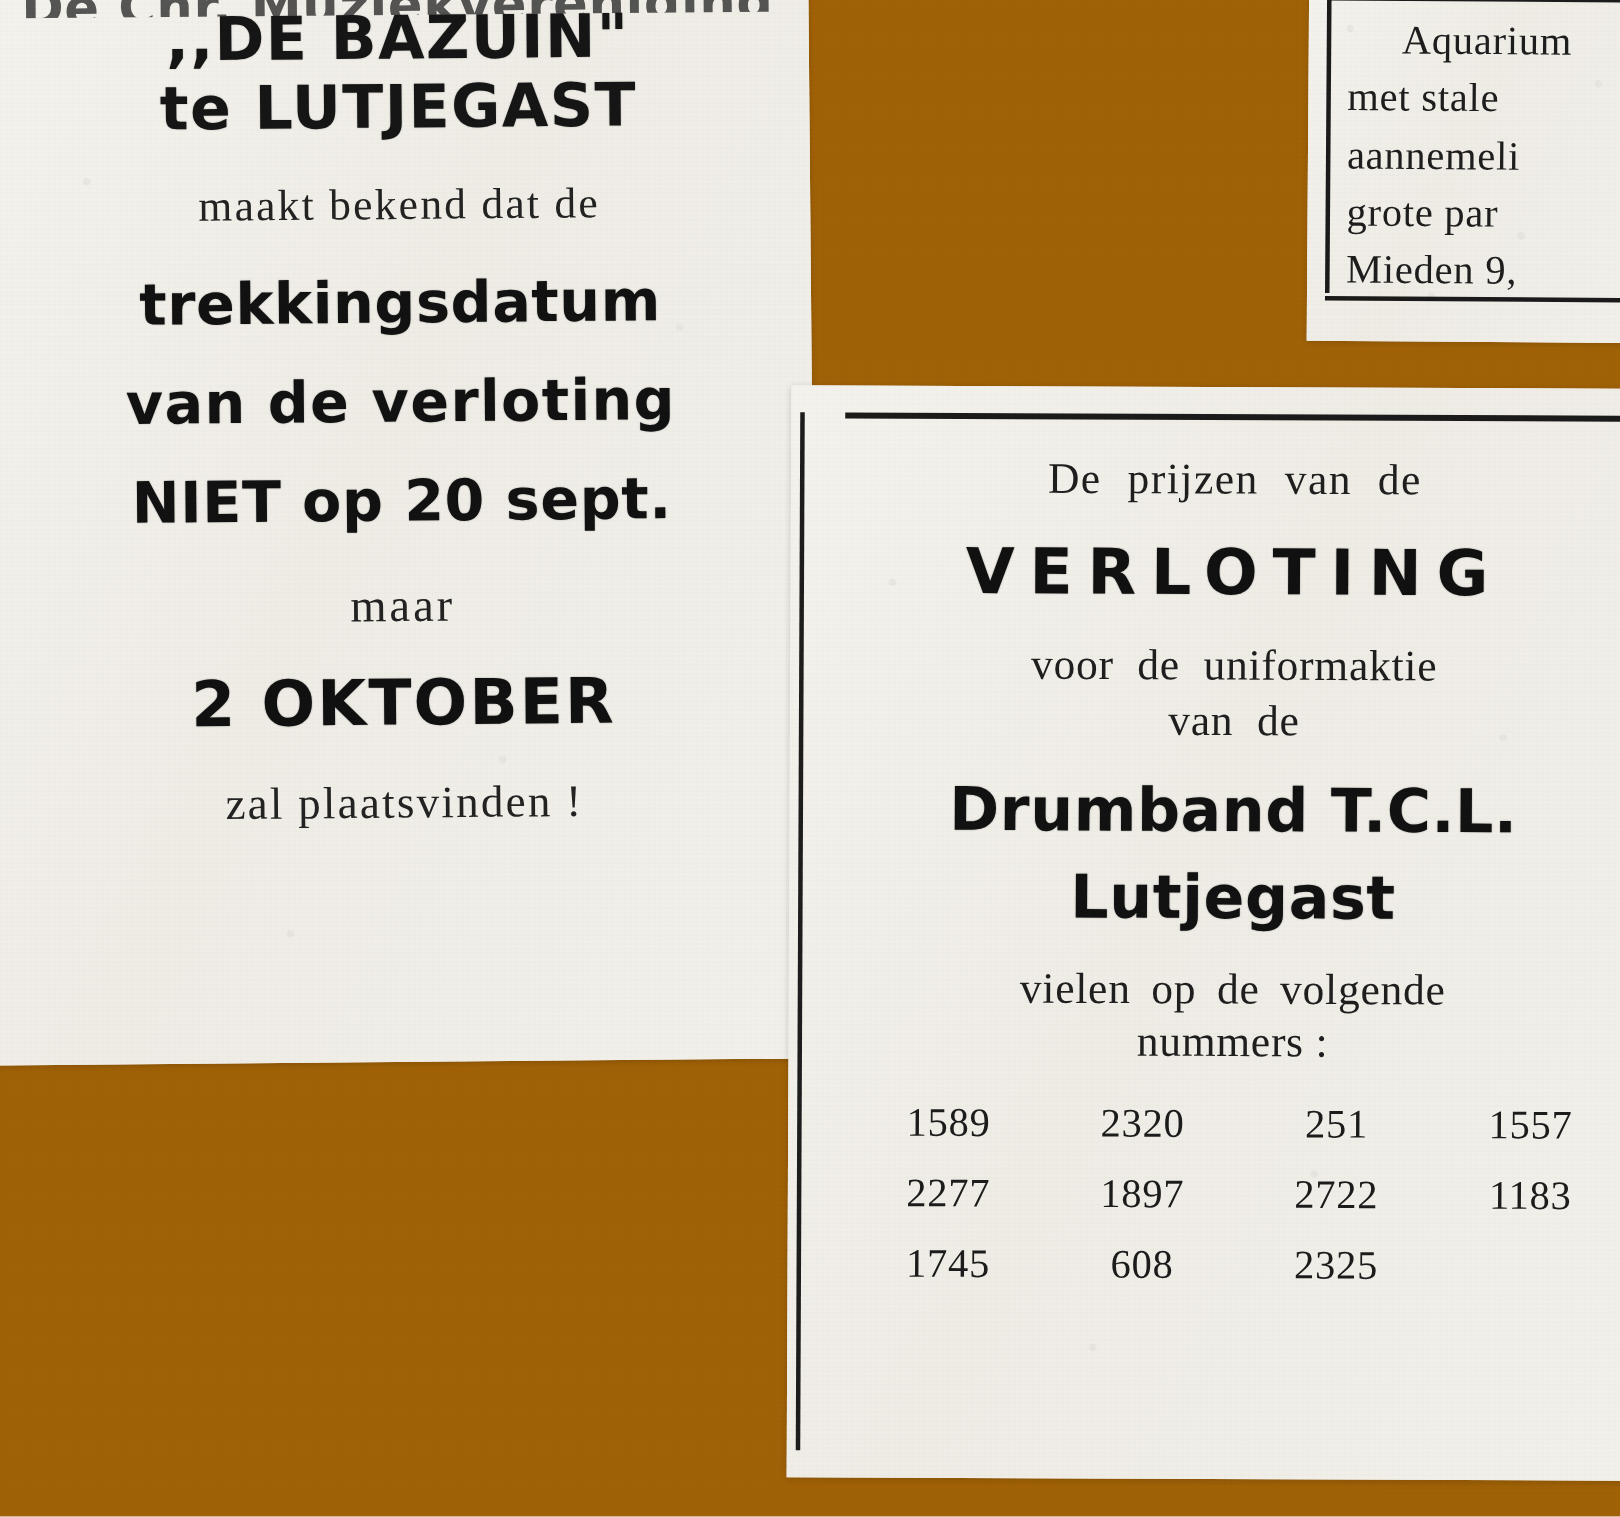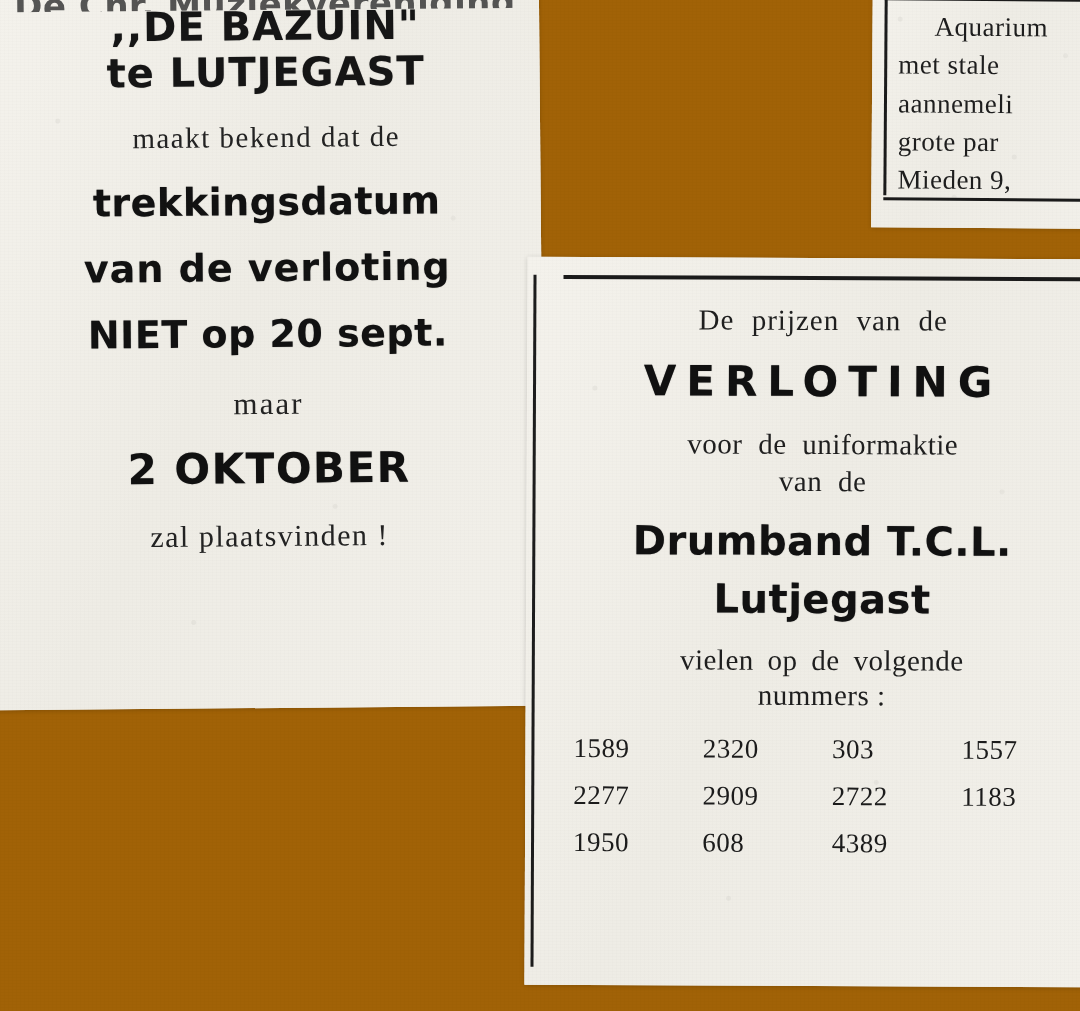--- a/index.html
+++ b/index.html
@@ -285,21 +285,21 @@
     display: flex;
     justify-content: space-between;
     font-size: 27px;
     letter-spacing: 0.5px;
     color: #1c1c1c;
     margin-bottom: 16px;
   }
   .num-row span {
     flex: 0 0 auto;
     width: 118px;
-    text-align: left;
+    text-align: center;
   }
   .num-row.partial span.blank { visibility: hidden; }
 
   
   #grain {
     position: absolute;
     inset: 0;
     pointer-events: none;
     background-image:
       repeating-linear-gradient(0deg, rgba(0,0,0,0.012) 0 1px, rgba(255,255,255,0) 1px 3px),
@@ -350,33 +350,33 @@
       <div class="vl-sub2 serif">van de</div>
       <div class="vl-band">Drumband T.C.L.</div>
       <div class="vl-place">Lutjegast</div>
       <div class="vl-fell serif">vielen op de volgende</div>
       <div class="vl-fell2 serif">nummers :</div>
 
       <div class="numbers">
         <div class="num-row serif">
           <span>1589</span>
           <span>2320</span>
-          <span>303</span>
+          <span>251</span>
           <span>1557</span>
         </div>
         <div class="num-row serif">
           <span>2277</span>
-          <span>2909</span>
+          <span>1897</span>
           <span>2722</span>
           <span>1183</span>
         </div>
         <div class="num-row serif partial">
-          <span>1950</span>
+          <span>1745</span>
           <span>608</span>
-          <span>4389</span>
+          <span>2325</span>
           <span class="blank"></span>
         </div>
       </div>
     </div>
   </div>
 
   <div id="grain"></div>
 </div>
 
 </body></html>

